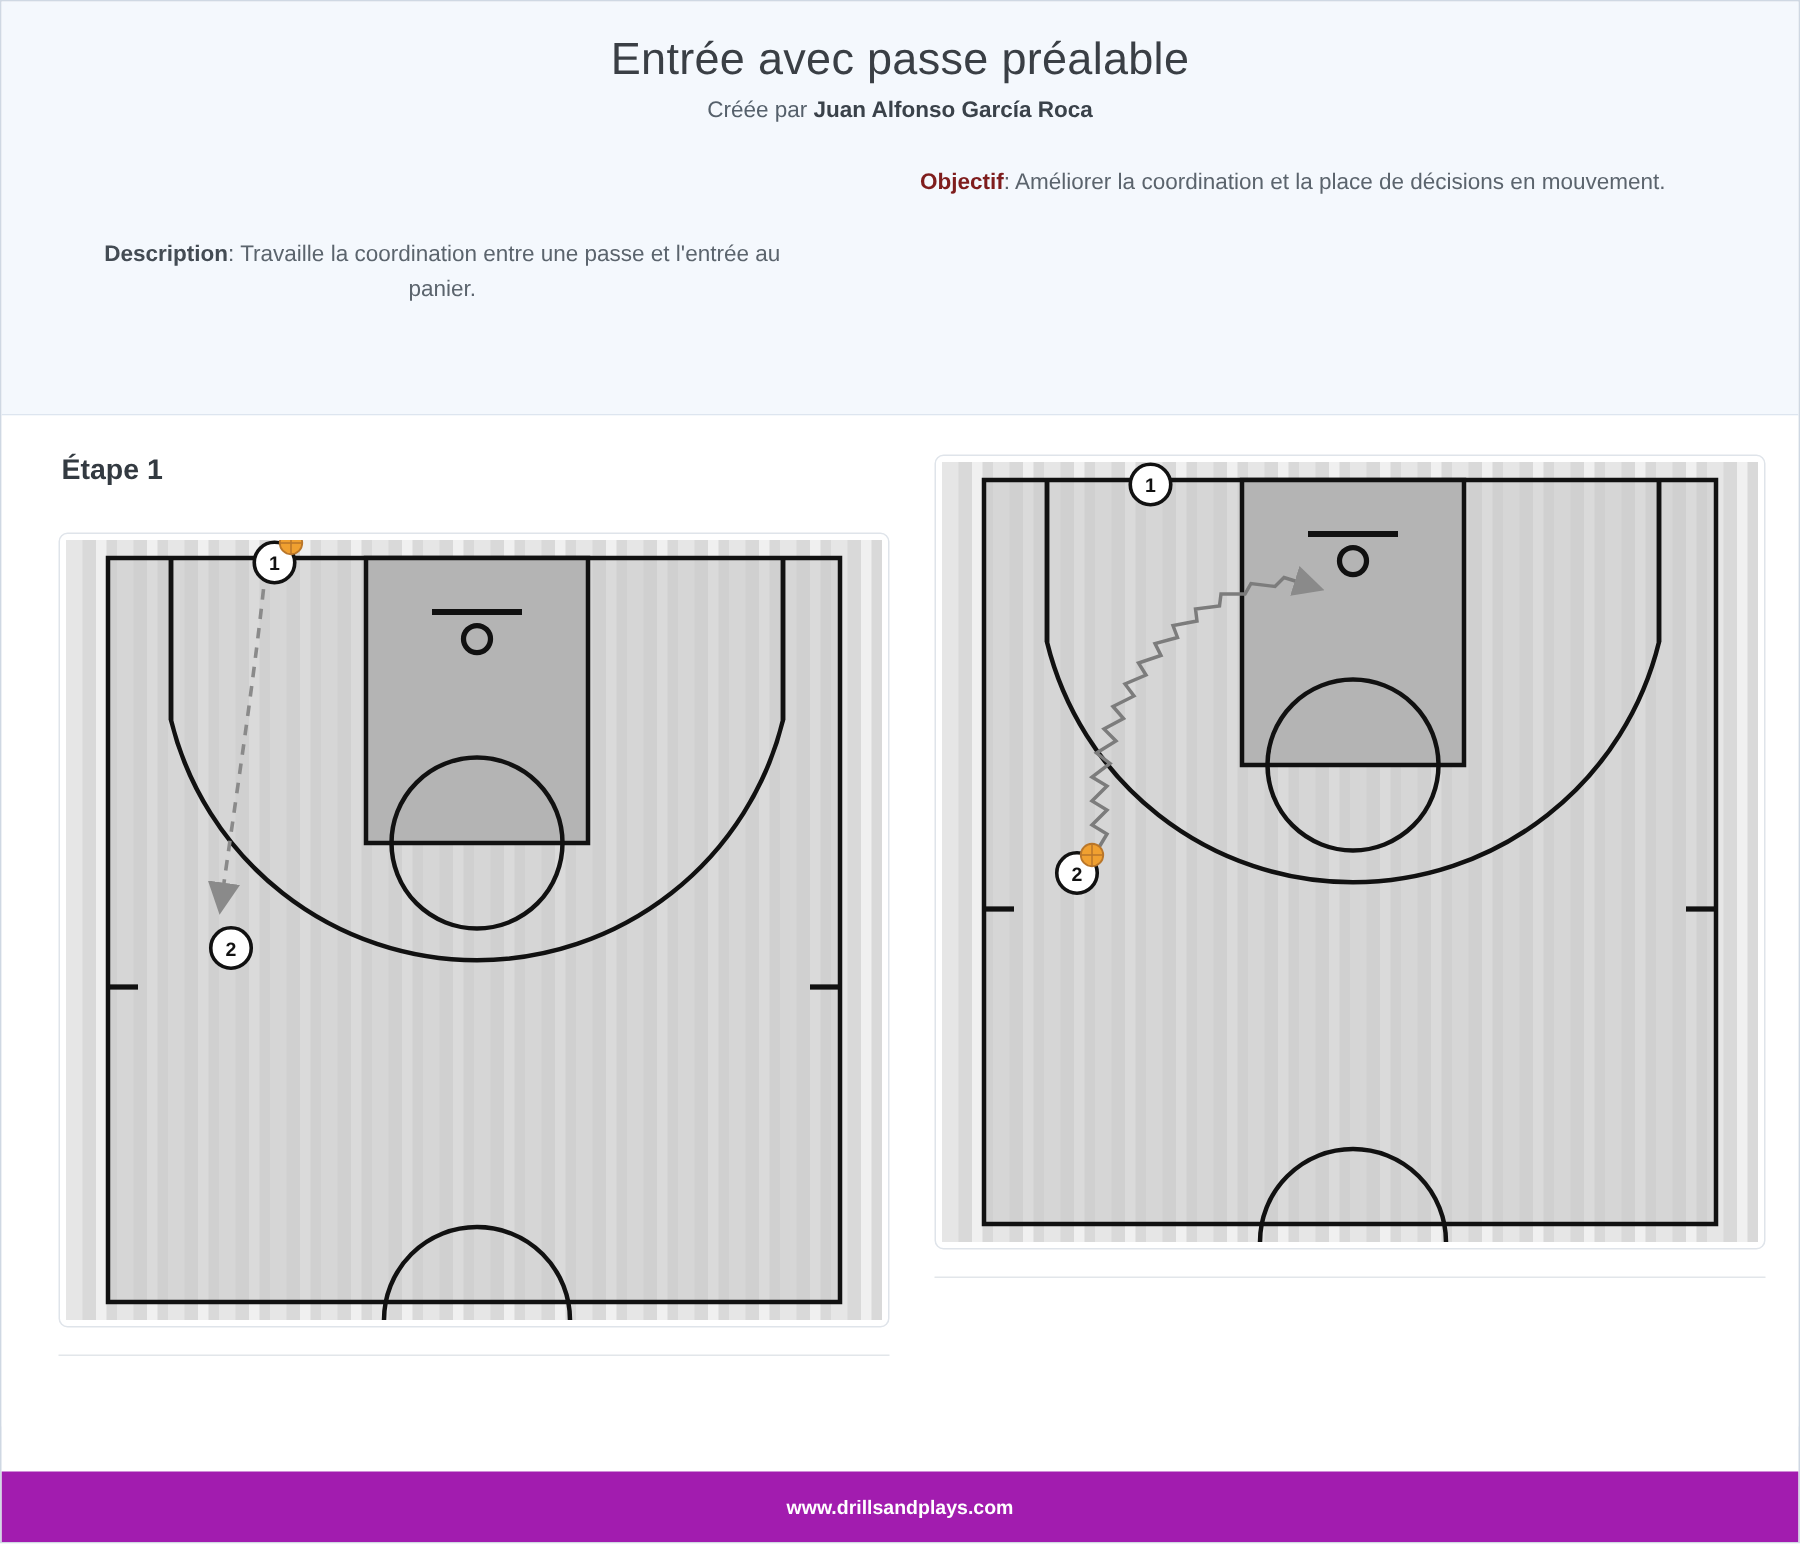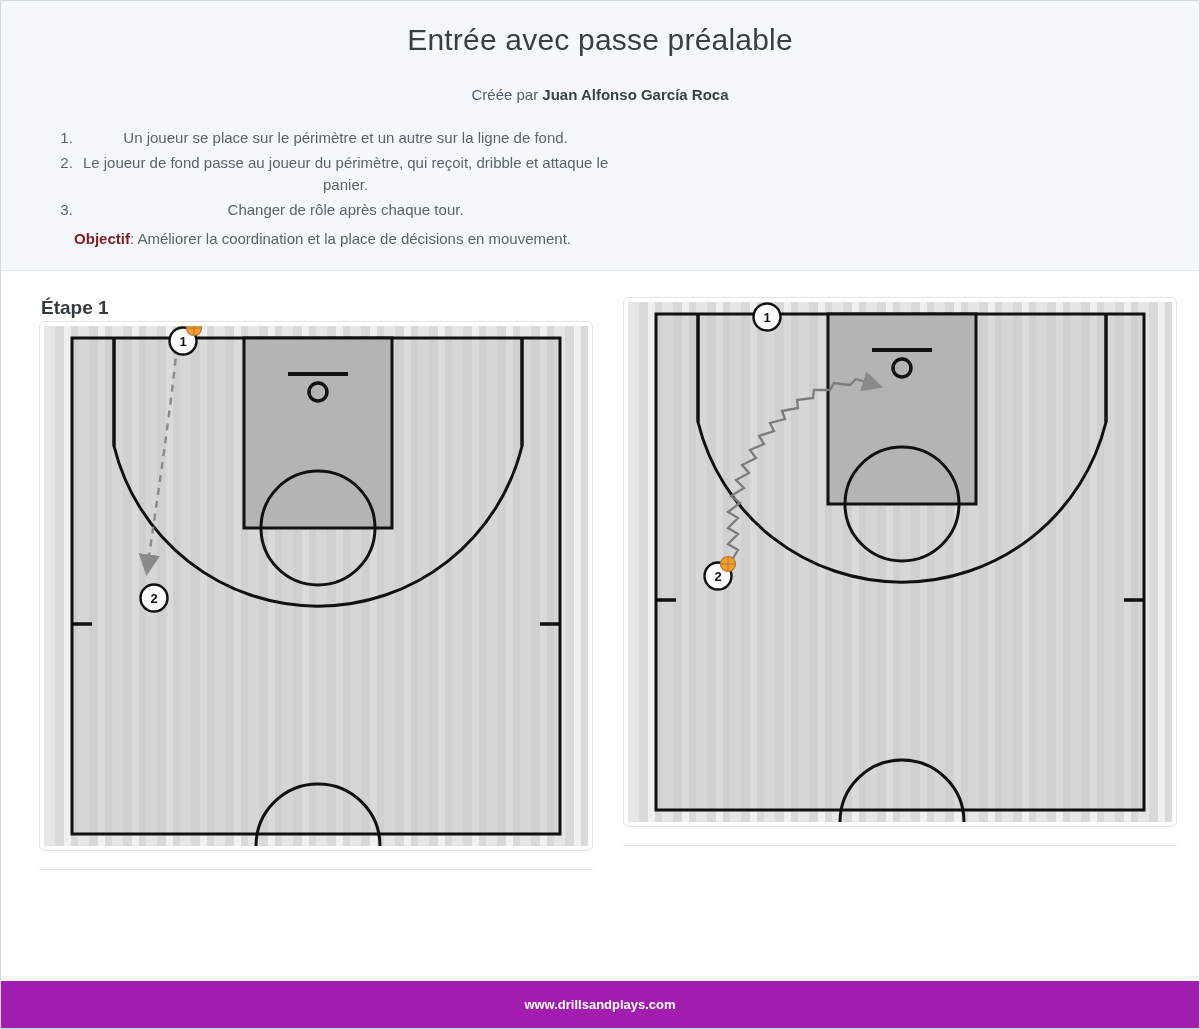--- a/index.html
+++ b/index.html
@@ -23,21 +23,21 @@
   .header {
     background: #f4f8fd;
     border-bottom: 1px solid #dde5ef;
     padding: 22px 30px 20px 30px;
   }
   .title {
     text-align: center;
     font-size: 30px;
     font-weight: 400;
     color: #3a3f45;
-    margin: 0 0 29px 0;
+    margin: 0 0 8px 0;
     letter-spacing: 0.2px;
   }
   .author {
     text-align: center;
     font-size: 15px;
     color: #55606b;
     margin-bottom: 24px;
   }
   .author b { font-weight: bold; color: #3a424a; }
 
@@ -103,21 +103,21 @@
   }
   .step {
     flex: 1;
     display: flex;
     flex-direction: column;
   }
   .step-title {
     font-size: 19px;
     font-weight: bold;
     color: #333a41;
-    margin: 0 0 2px 2px;
+    margin: 0 0 30px 2px;
   }
   .court-card {
     border: 1px solid #dfe4ea;
     border-radius: 6px;
     background: #fff;
     padding: 4px;
     height: 530px;
     display: flex;
     align-items: center;
     justify-content: center;
@@ -145,27 +145,27 @@
 
 <div class="page">
 
   <div class="header">
     <h1 class="title">Entrée avec passe préalable</h1>
     <div class="author">
       <span>Créée par </span><b>Juan Alfonso García Roca</b>
     </div>
 
     <div class="info-row">
+      <div class="desc-col">
+        <div class="desc-text">
+          <b>Description</b><span>: </span><span>Travaille la coordination entre une passe et l'entrée au panier.</span>
+        </div>
+      </div>
 
       <div class="instr-col">
-        <ol class="instr-list">
-          <li>Un joueur se place sur le périmètre et un autre sur la ligne de fond.</li>
-          <li>Le joueur de fond passe au joueur du périmètre, qui reçoit, dribble et attaque le panier.</li>
-          <li>Changer de rôle après chaque tour.</li>
-        </ol>
         <div class="obj-line">
           <b>Objectif</b><span>: Améliorer la coordination et la place de décisions en mouvement.</span>
         </div>
       </div>
     </div>
   </div>
 
   <div class="steps">
 
     <div class="step">

